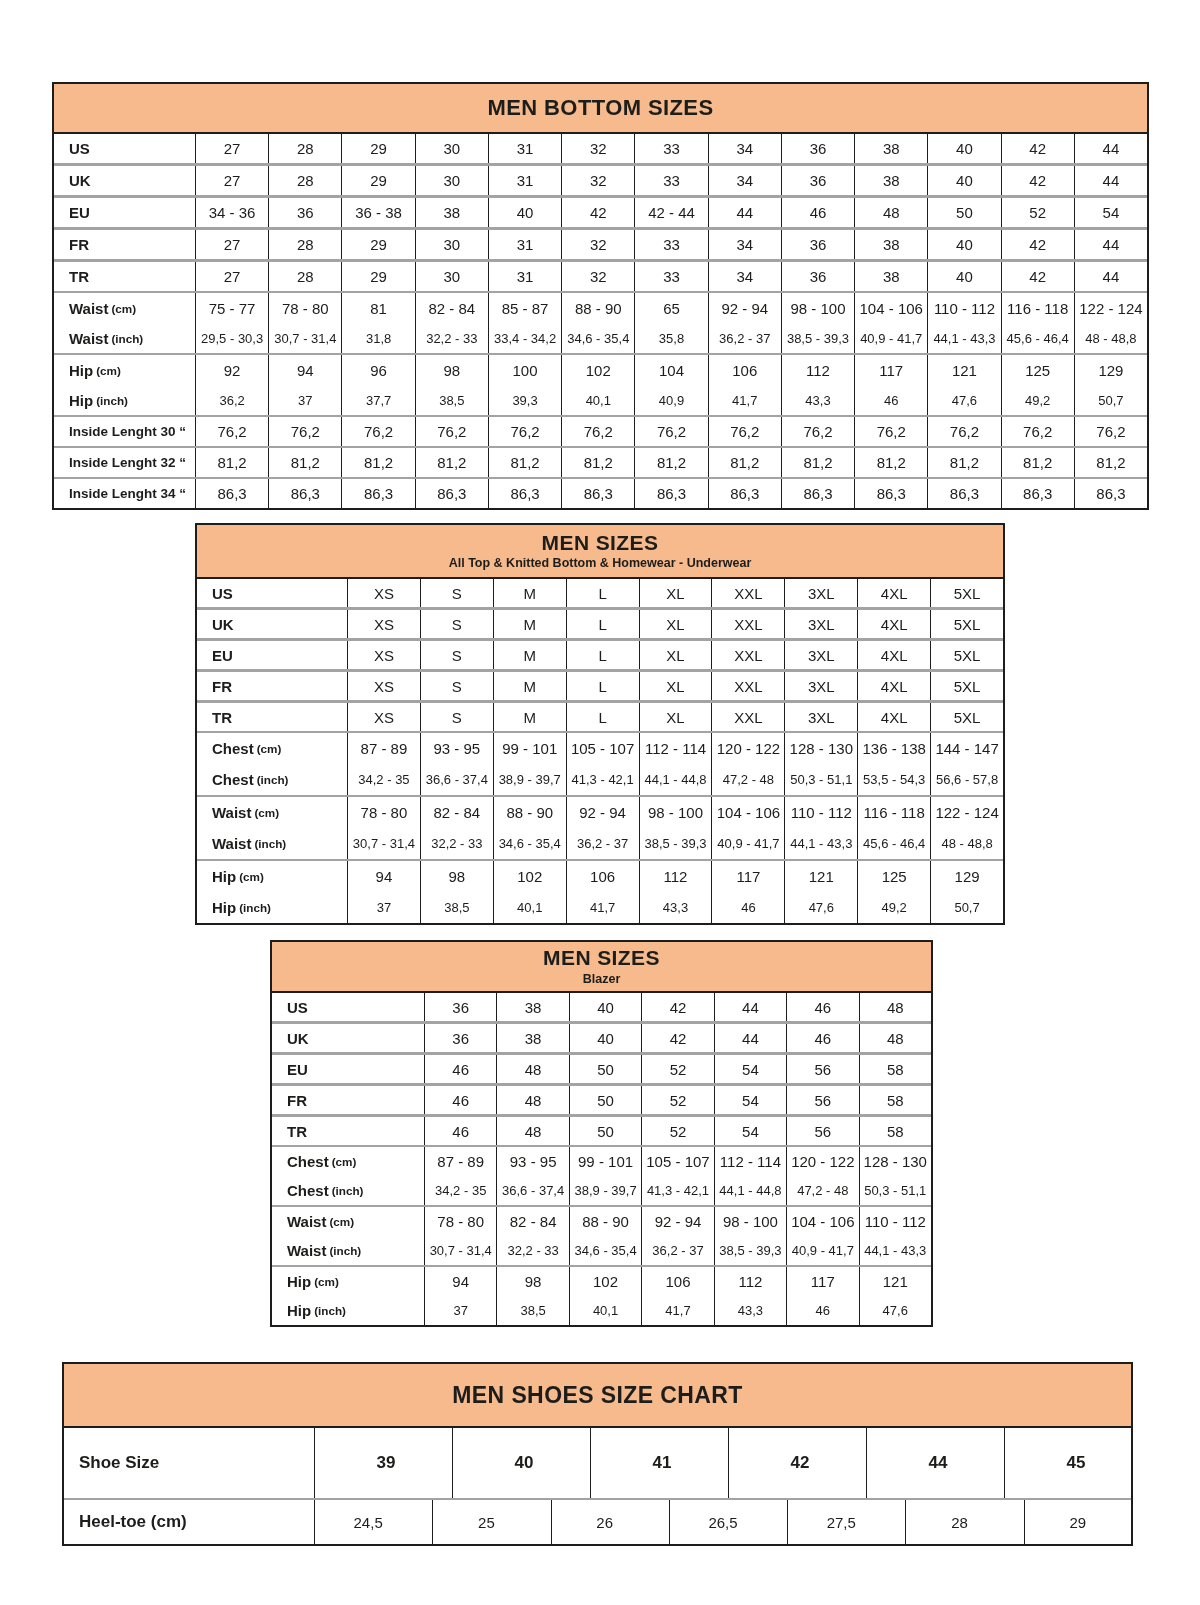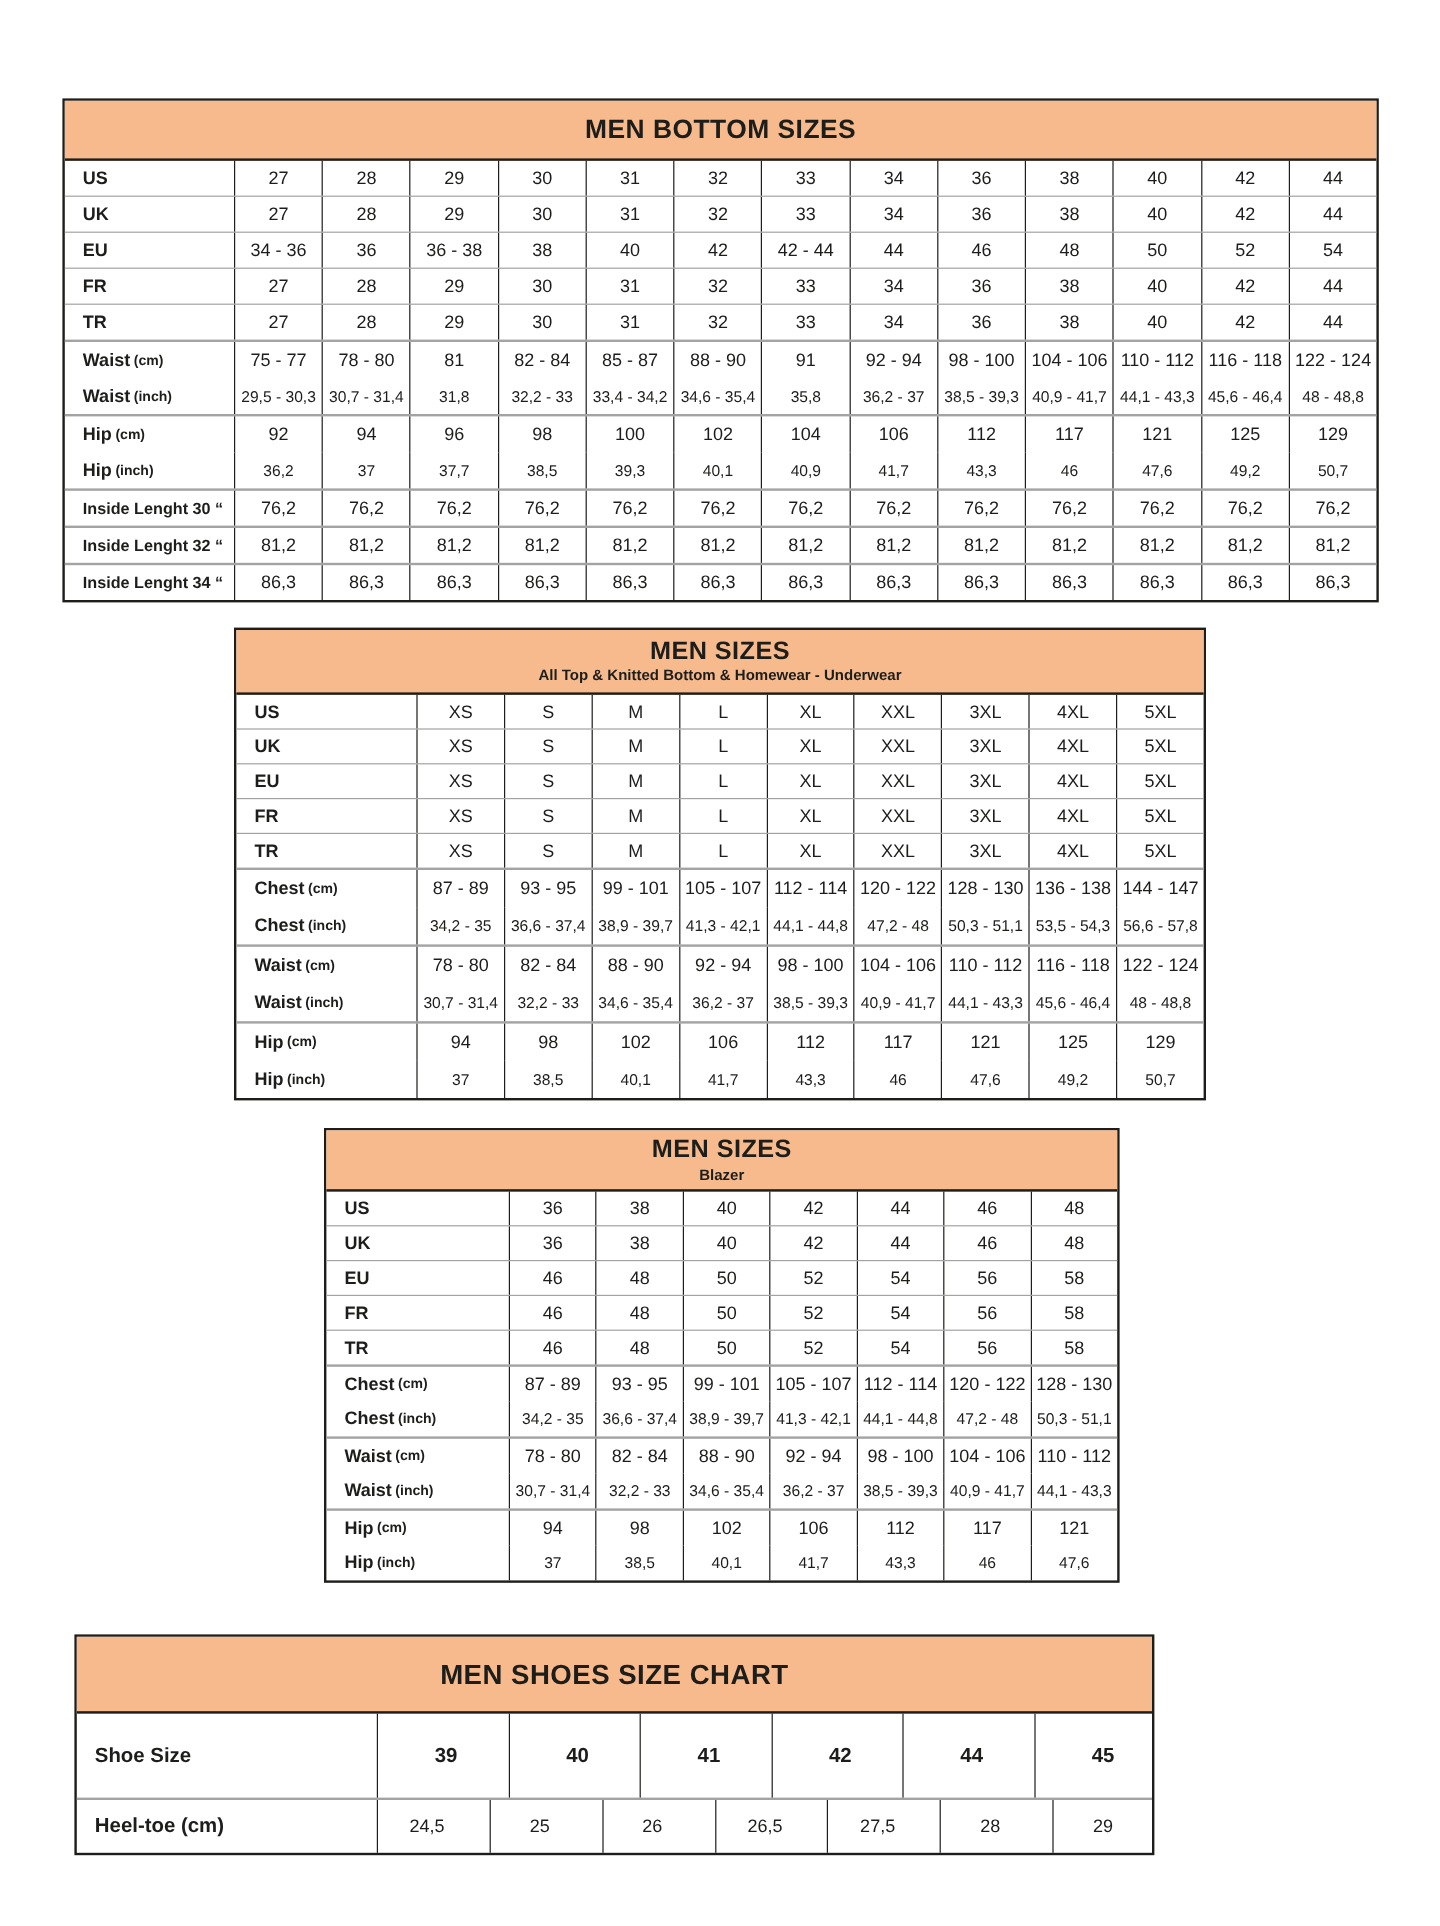--- a/index.html
+++ b/index.html
@@ -31,21 +31,21 @@
     align-items: center;
     justify-content: center;
     text-align: center;
   }
   .t-title { font-weight: bold; line-height: 1.05; letter-spacing: 0.4px; }
   .t0 .t-title { font-size: 22px; }
   .t1 .t-title, .t2 .t-title { font-size: 21px; }
   .t3 .t-title { font-size: 23px; }
   .t-subtitle { font-weight: bold; font-size: 12.5px; margin-top: 2px; }
 
-  .group { border-top: 1px solid #a3a3a3; }
+  .group { border-top: 3px solid #a3a3a3; }
   .group.thick { border-top-width: 2px; }
   .t-body .group:first-child { border-top: 0; }
 
   .line {
     display: flex;
     align-items: stretch;
     height: var(--lineh);
   }
   .line.pairline { height: var(--pairh, var(--lineh)); }
 
@@ -75,21 +75,21 @@
   .line.boldvals .cell.val { font-weight: bold; padding-left: 16px; }
   .lbl-unit { font-size: 0.78em; margin-left: 3px; font-weight: bold; text-align: center; }
 
   
   .t0 { left: 52px; top: 82px; width: 1097px; --labelw: 141px; --lineh: 29px; --pairh: 30px; --hdrh: 50px; }
   
   .t1 { left: 195px; top: 523px; width: 810px; --labelw: 150px; --lineh: 28px; --pairh: 31px; --hdrh: 54px; }
   
   .t2 { left: 270px; top: 940px; width: 663px; --labelw: 152px; --lineh: 28px; --pairh: 29px; --hdrh: 51px; }
   
-  .t3 { left: 62px; top: 1362px; width: 900px; --labelw: 239px; --hdrh: 64px; }
+  .t3 { left: 62px; top: 1362px; width: 1071px; --labelw: 239px; --hdrh: 64px; }
   .t3 .line { height: 70px; gap: 11px; }
   .t3 .t-body .group:last-child .line { height: 44px; }
   .t3 .cell.label { font-size: 17px; }
   .t3 .cell.val { font-size: 15px; }
   .t3 .line.boldvals .cell.val { font-size: 17px; }
 </style>
 </head>
 <body>
 
 <main id="tables-root">
@@ -203,21 +203,21 @@
             <div class="cell label">
               <span class="lbl-main">Waist</span>
               <span class="lbl-unit">(cm)</span>
             </div>
             <div class="cell val">75 - 77</div>
             <div class="cell val">78 - 80</div>
             <div class="cell val">81</div>
             <div class="cell val">82 - 84</div>
             <div class="cell val">85 - 87</div>
             <div class="cell val">88 - 90</div>
-            <div class="cell val">91</div>
+            <div class="cell val">65</div>
             <div class="cell val">92 - 94</div>
             <div class="cell val">98 - 100</div>
             <div class="cell val">104 - 106</div>
             <div class="cell val">110 - 112</div>
             <div class="cell val">116 - 118</div>
             <div class="cell val">122 - 124</div>
           </div>
           <div class="line pairline small">
             <div class="cell label">
               <span class="lbl-main">Waist</span>

